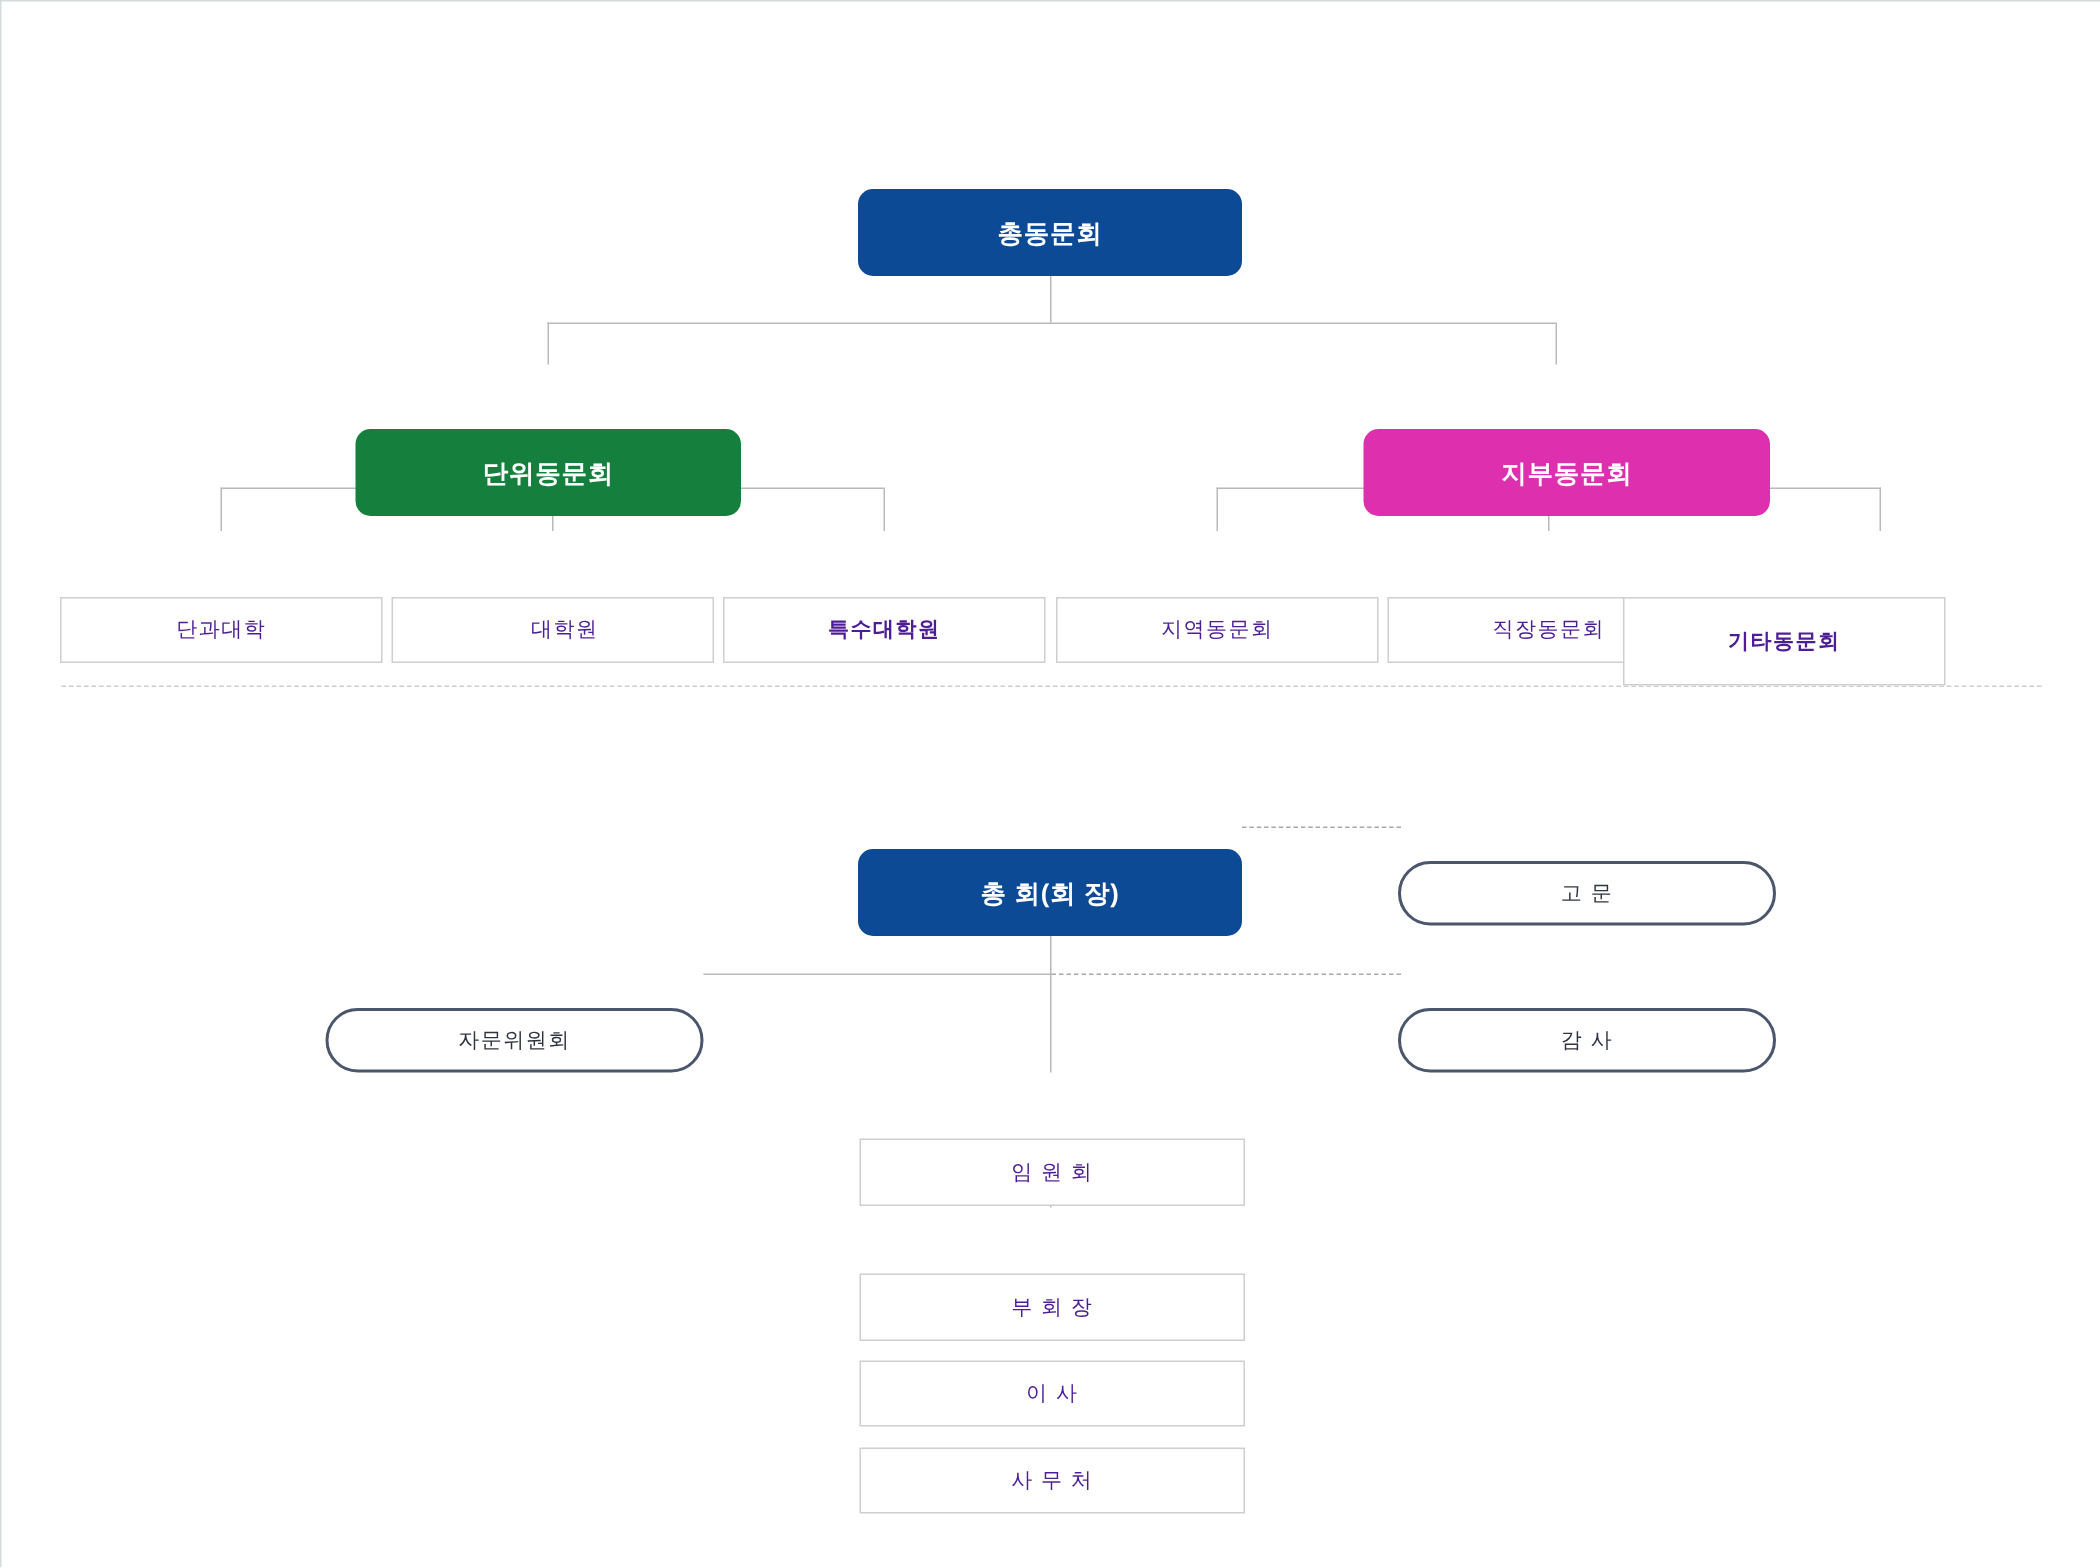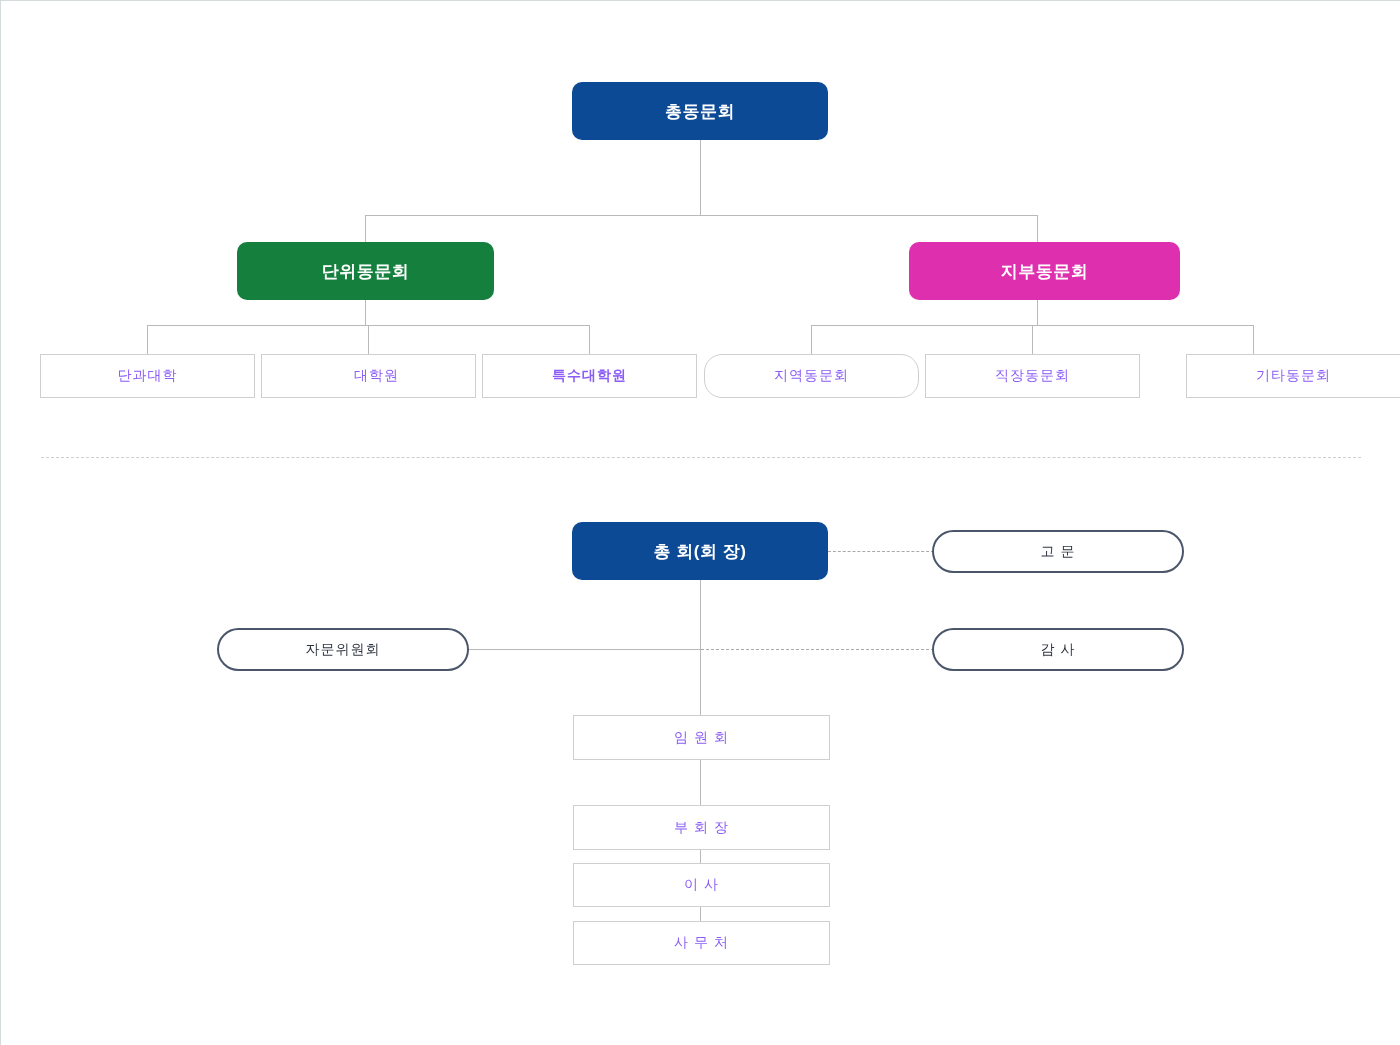--- a/index.html
+++ b/index.html
@@ -23,34 +23,35 @@
 
   
   .node {
     position: absolute;
     box-sizing: border-box;
     display: flex;
     align-items: center;
     justify-content: center;
     text-align: center;
     z-index: 3;
+    margin-top: 44px;
   }
 
   .node-primary {
     border-radius: 10px;
     color: #ffffff;
     font-weight: bold;
     font-size: 17px;
     letter-spacing: 0.5px;
   }
 
   .node-plain {
     background: #ffffff;
     border: 1px solid #cfcfcf;
-    color: #8b5cf6;
+    color: #4c1d95;
     font-size: 14px;
     letter-spacing: 1px;
   }
 
   .node-pill {
     background: #ffffff;
     border: 2px solid #4b566b;
     border-radius: 999px;
     color: #2f3540;
     font-size: 14px;
@@ -112,23 +113,23 @@
   <div class="node node-plain" style="left:39px; top:353px; width:215px; height:44px;">단과대학</div>
   <div class="node node-plain" style="left:260px; top:353px; width:215px; height:44px;padding-left:16px;">대학원</div>
   <div class="node node-plain" style="left:481px; top:353px; width:215px; height:44px;font-weight:bold;">특수대학원</div>
 
   <div class="line-v" style="left:1036px; top:299px; height:25px;"></div>
   <div class="line-h" style="left:810px; top:324px; width:443px;"></div>
   <div class="line-v" style="left:810px; top:324px; height:29px;"></div>
   <div class="line-v" style="left:1031px; top:324px; height:29px;"></div>
   <div class="line-v" style="left:1252px; top:324px; height:29px;"></div>
 
-  <div class="node node-plain" style="left:703px; top:353px; width:215px; height:44px;border-radius:18px;">지역동문회</div>
+  <div class="node node-plain" style="left:703px; top:353px; width:215px; height:44px;">지역동문회</div>
   <div class="node node-plain" style="left:924px; top:353px; width:215px; height:44px;">직장동문회</div>
-  <div class="node node-plain" style="left:1185px; top:353px; width:215px; height:44px;">기타동문회</div>
+  <div class="node node-plain" style="left:1081px; top:353px; width:215px; height:59px;font-weight:bold;">기타동문회</div>
 
   <div class="divider" style="left:40px; top:456px; width:1320px;"></div>
 
   <div class="node node-primary" style="left:571px; top:521px; width:256px; height:58px; background:#0d4a96;">총 회(회 장)</div>
 
   <div class="line-h-dash" style="left:827px; top:550px; width:106px;"></div>
   <div class="node node-pill" style="left:931px; top:529px; width:252px; height:43px;">고 문</div>
 
   <div class="line-v" style="left:699px; top:579px; height:135px;"></div>
 

